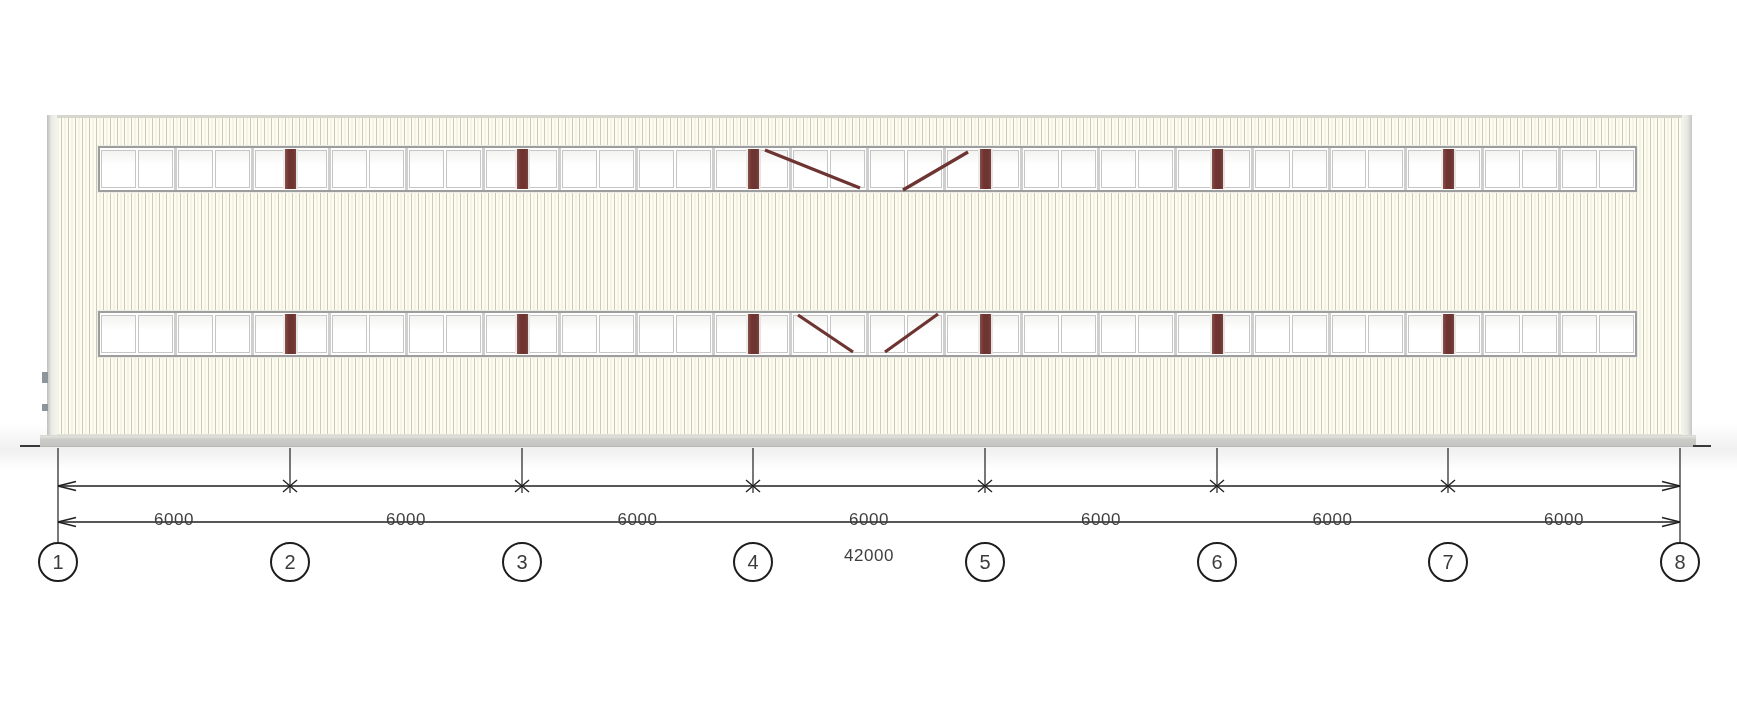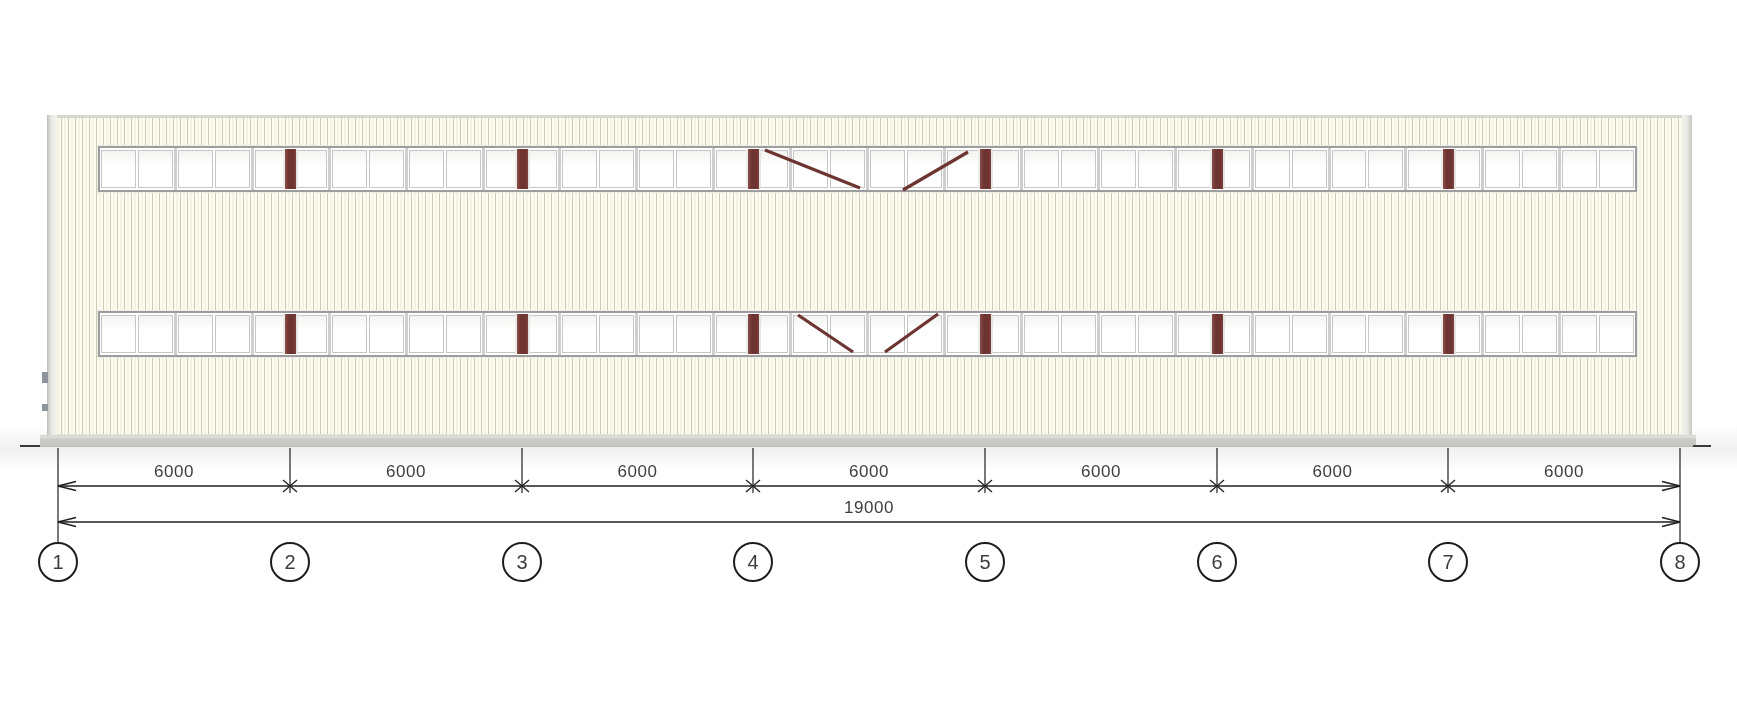--- a/index.html
+++ b/index.html
@@ -39,21 +39,21 @@
   }
   .plinth{
     position:absolute;left:40px;top:435px;width:1656px;height:12px;z-index:2;
     background:linear-gradient(180deg,#e2e2df,#cbcbc7 35%,#c4c4c0);
     border-top:1px solid #d8d8d4;border-bottom:1px solid #b8b8b4;box-sizing:border-box;
   }
   .ground-dash{position:absolute;height:2px;background:#3a3a3a;top:445px;z-index:3;}
   svg.overlay{position:absolute;left:0;top:0;z-index:3;}
   .dim-label{
     position:absolute;width:100px;text-align:center;font-size:17px;line-height:20px;
-    color:#3e3e3e;z-index:4;letter-spacing:0.5px;
+    color:#3e3e3e;z-index:4;letter-spacing:0.5px;margin-top:48px;
   }
   .grid-bubble{
     position:absolute;width:40px;height:40px;border:2px solid #1d1d1d;border-radius:50%;
     background:#ffffff;box-sizing:border-box;display:flex;align-items:center;justify-content:center;
     z-index:4;
   }
   .grid-bubble span{font-size:20px;color:#3c3c3c;}
 </style>
 </head>
 <body>
@@ -299,21 +299,21 @@
   <div id="bay-labels">
       <div class="dim-label" style="left: 124px; top: 462px;">6000</div>
       <div class="dim-label" style="left: 356px; top: 462px;">6000</div>
       <div class="dim-label" style="left: 587.5px; top: 462px;">6000</div>
       <div class="dim-label" style="left: 819px; top: 462px;">6000</div>
       <div class="dim-label" style="left: 1051px; top: 462px;">6000</div>
       <div class="dim-label" style="left: 1282.5px; top: 462px;">6000</div>
       <div class="dim-label" style="left: 1514px; top: 462px;">6000</div>
     </div>
 
-  <div class="dim-label" style="left:819px;top:498px;">19000</div>
+  <div class="dim-label" style="left:819px;top:498px;">42000</div>
 
   <div id="bubbles">
       <div class="grid-bubble" style="left: 38px; top: 542px;">
         <span>1</span>
       </div>
       <div class="grid-bubble" style="left: 270px; top: 542px;">
         <span>2</span>
       </div>
       <div class="grid-bubble" style="left: 502px; top: 542px;">
         <span>3</span>

